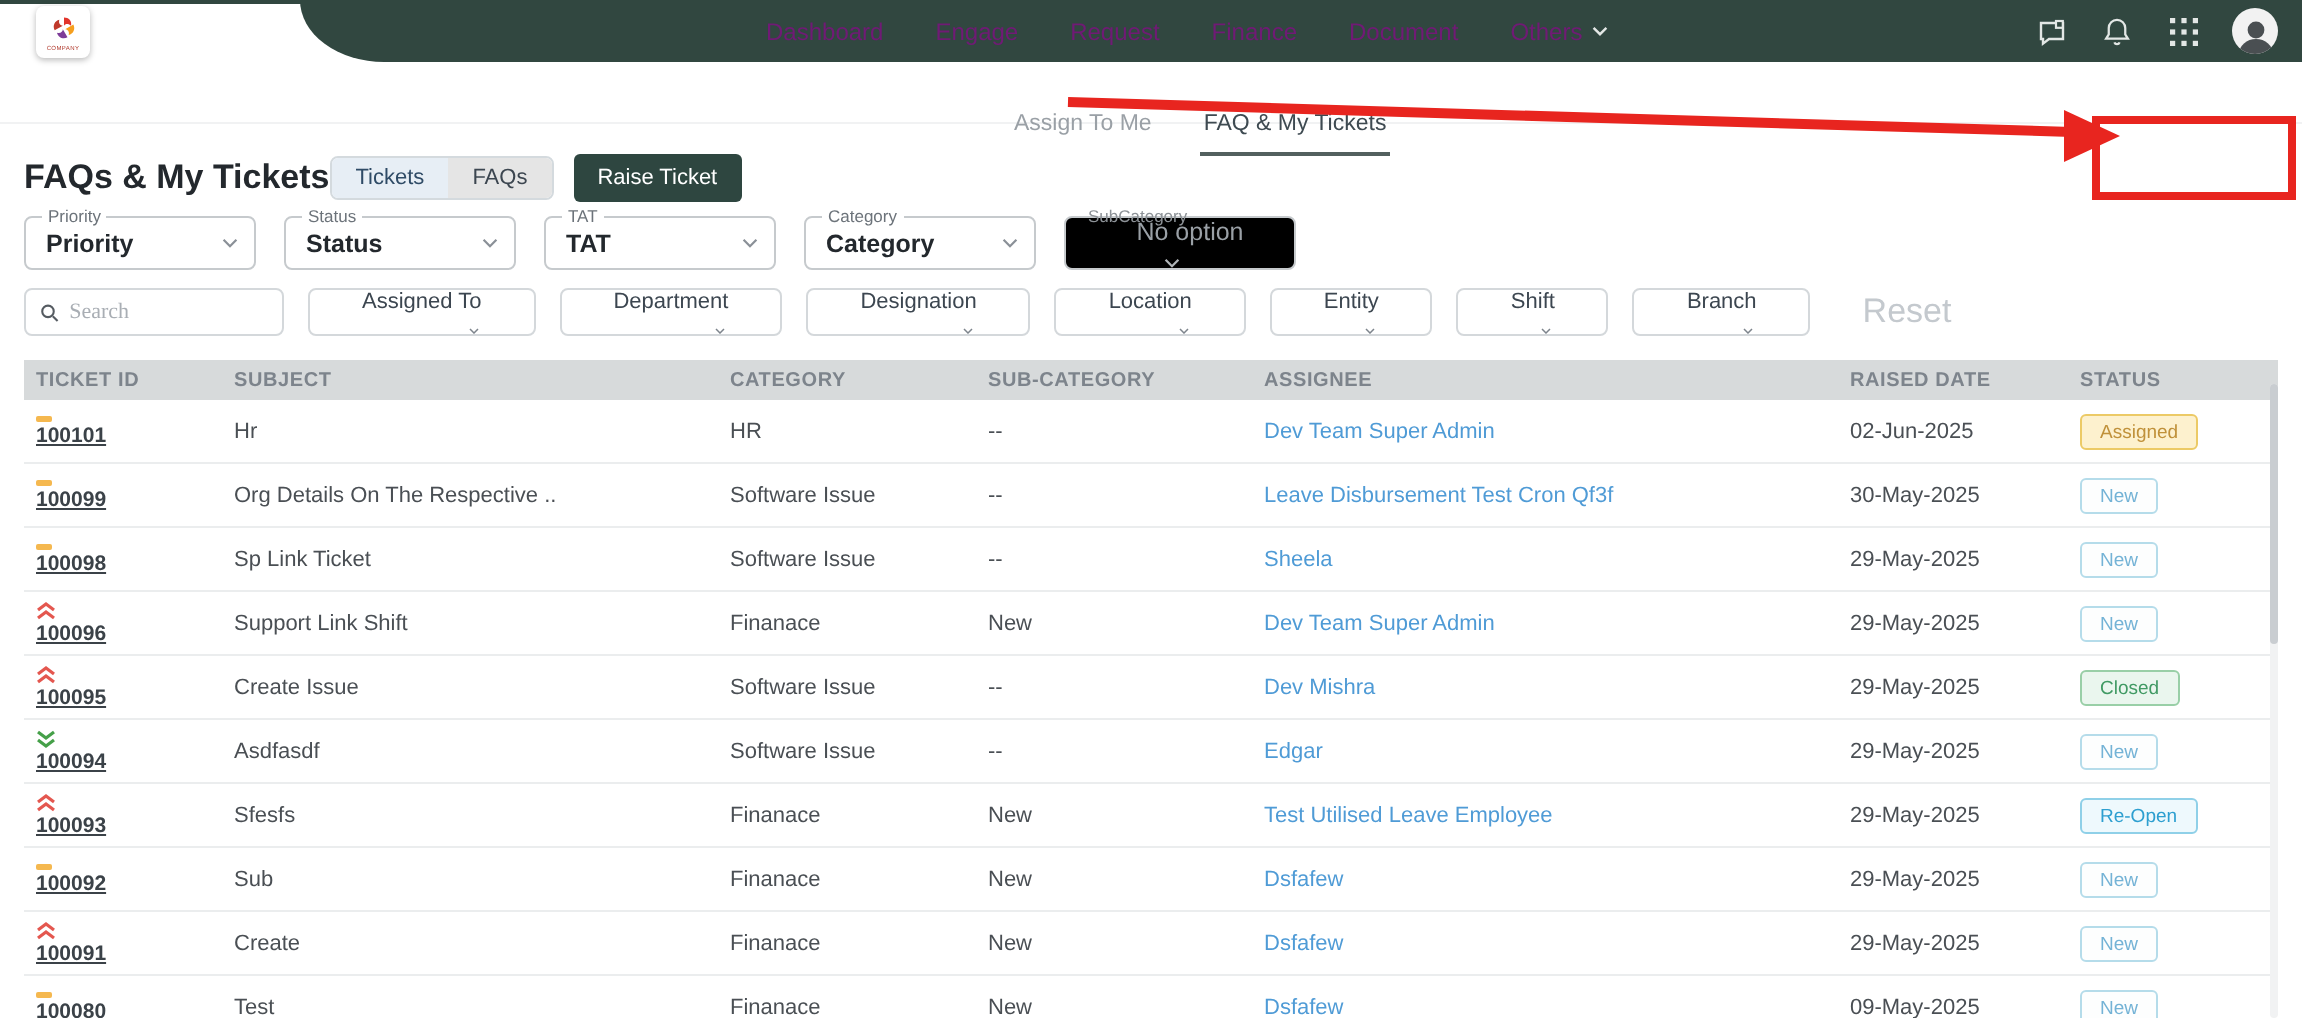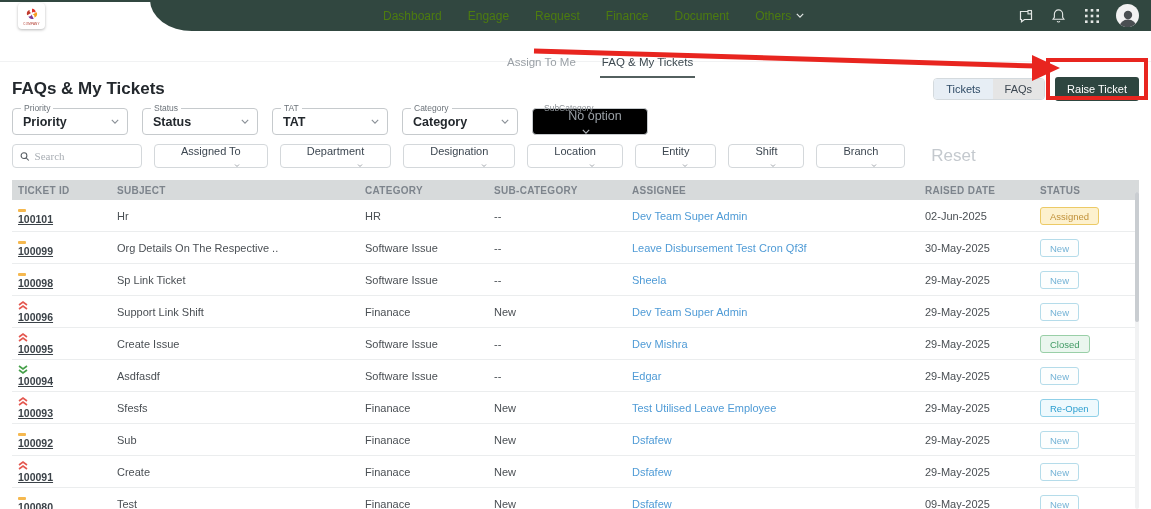--- a/index.html
+++ b/index.html
@@ -7,35 +7,35 @@
   body { font-family:"Liberation Sans", sans-serif; }
   .page { position:relative; width:1151px; height:509px; background:#fff; overflow:hidden; }
 
   
   .topbar { position:relative; height:31px; background:#fff; }
   .topbar-strip { position:absolute; top:0; left:0; right:0; height:2px; background:#314740; }
   .topbar-dark { position:absolute; top:0; left:150px; right:0; bottom:0; background:#314740; border-bottom-left-radius:42px 31px; }
   .logo-card { position:absolute; top:3px; left:18px; width:27px; height:26px; background:#fff; border-radius:4px; box-shadow:0 1px 3px rgba(0,0,0,.28); display:flex; flex-direction:column; align-items:center; justify-content:center; z-index:3; }
   .logo-caption { font-size:3px; color:#b0372a; letter-spacing:.2px; margin-top:1px; }
   .nav { position:absolute; left:383px; top:0; height:31px; display:flex; align-items:center; gap:26px; }
-  .nav-item { color:#4d7c0f; font-size:12px; cursor:pointer; display:flex; align-items:center; gap:5px; white-space:nowrap; }
+  .nav-item { color:#701a75; font-size:12px; cursor:pointer; display:flex; align-items:center; gap:5px; white-space:nowrap; }
   .chev { width:8px; height:5px; }
   .top-icons { position:absolute; right:12px; top:0; height:31px; display:flex; align-items:center; gap:16px; }
   .tico { width:17px; height:17px; display:flex; align-items:center; justify-content:center; cursor:pointer; }
   .avatar { width:23px; height:23px; border-radius:50%; background:#f2f2f2; overflow:hidden; display:flex; align-items:flex-end; justify-content:center; cursor:pointer; }
 
   
   .tabsrow { position:relative; height:31px; background:#fff; border-bottom:1px solid #f1f2f3; }
   .tabs { position:absolute; left:505px; top:16px; height:31px; display:flex; gap:22px; }
   .tab { display:flex; align-items:center; font-size:11.5px; color:#9aa0a6; cursor:pointer; padding:0 2px; border-bottom:2px solid transparent; }
   .tab.active { color:#3e4a51; border-bottom-color:#53605f; }
 
   
   .content { padding:0 12px; }
-  .titlerow { margin-top:15px; display:flex; align-items:center; justify-content:space-between; height:24px; }
+  .titlerow { margin-top:15px; display:flex; align-items:center; justify-content:flex-start; height:24px; }
   .page-title { font-size:17px; font-weight:700; color:#23282d; }
   .title-controls { display:flex; align-items:center; gap:10px; }
   .seg { display:flex; border:1px solid #d4dade; border-radius:4px; overflow:hidden; }
   .seg-btn { font-size:11px; padding:4px 12px; cursor:pointer; background:#e5e5e5; color:#3c4650; }
   .seg-btn.active { background:#e7eef5; color:#2f4b66; }
   .raise-btn { background:#2e4640; color:#fff; font-size:11px; padding:6px 12px; border:none; border-radius:3px; cursor:pointer; font-family:inherit; }
 
   
   .filters1 { margin-top:7px; display:flex; gap:14px; }
   .fsel { position:relative; width:116px; height:27px; border:1px solid #c6cacd; border-radius:4px; background:#fff; display:flex; align-items:center; cursor:pointer; }

